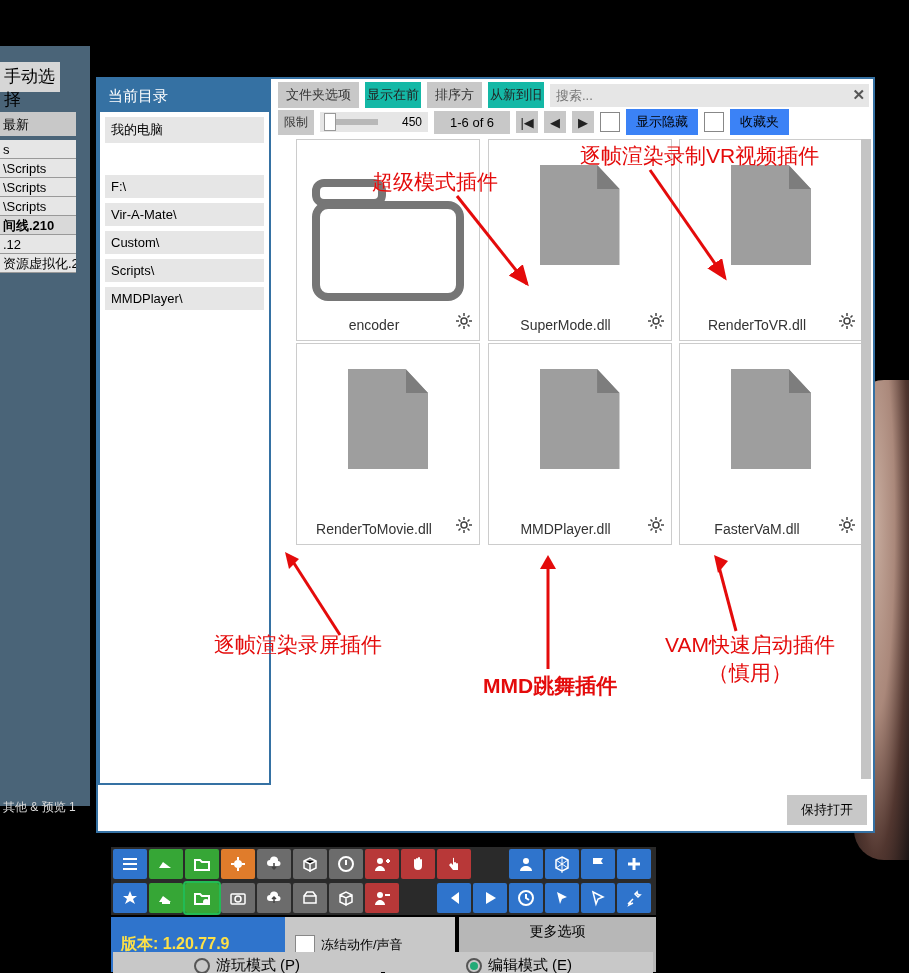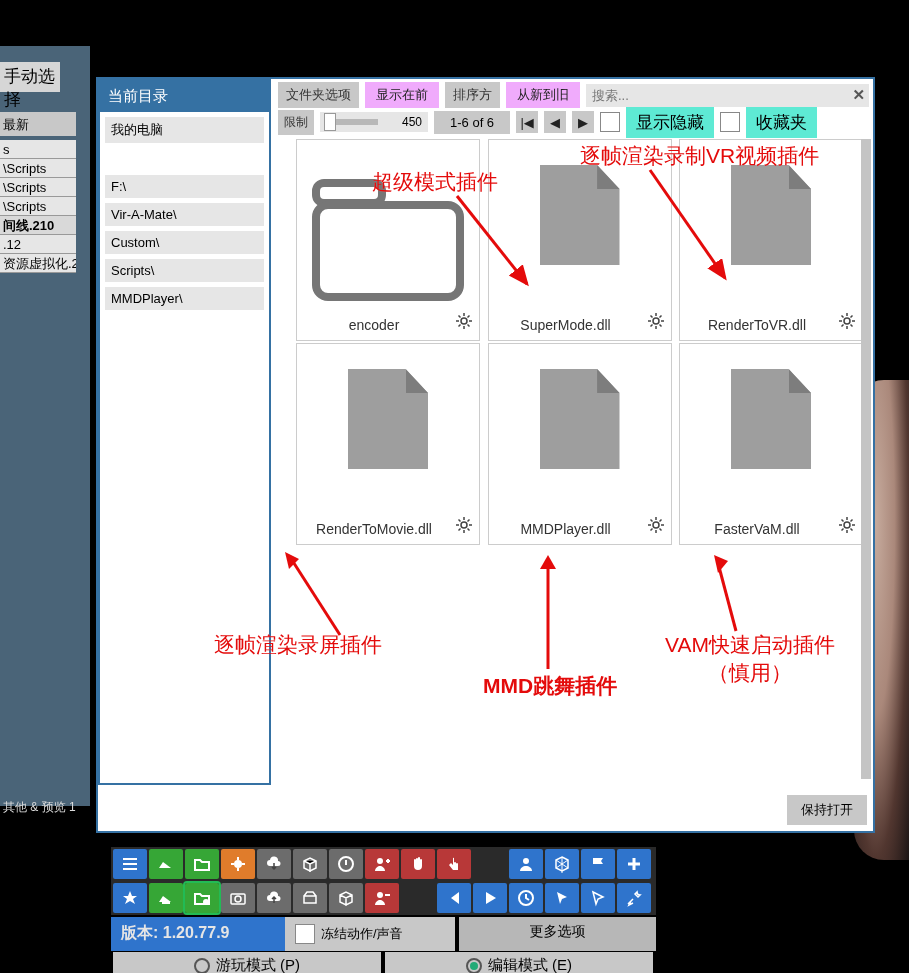--- a/index.html
+++ b/index.html
@@ -18,35 +18,35 @@
 .dialog { position: absolute; left: 96px; top: 77px; width: 779px; height: 756px; background: #fff; border: 2px solid #3571a3; }
 
 .sidebar { position: absolute; left: 0; top: 0; width: 173px; height: 706px; background: #fff; border: 2px solid #3571a3; }
 .sidebar-title { background: #3571a3; color: #fff; padding: 6px 8px; font-size: 15px; }
 .sidebar-entry { background: #e6e6e6; margin: 5px; padding: 4px 6px; font-size: 13px; cursor: pointer; }
 .sidebar-gap { height: 22px; }
 
 
 .topbar { position:absolute; left: 180px; top: 3px; right: 4px; height: 26px; display:flex; align-items:center; gap:6px; }
 .topbar .lbl { background:#c8c8c8; color:#363636; padding:4px 8px; font-size:13px; }
-.topbar .btn { background:#f0abfc; color:#222; padding:4px 11px; font-size:13px; cursor:pointer; }
+.topbar .btn { background:#14b8a6; color:#222; padding:4px 2px; font-size:13px; cursor:pointer; }
 .searchbox { position: relative; flex:1; }
 .searchbox input { width:100%; background:#e6e6e6; border:none; padding:4px 24px 4px 6px; font-size:13px; }
 .searchbox .x { position:absolute; right:4px; top:2px; color:#555; font-weight:bold; cursor:pointer; font-size:15px; }
 
 .secondbar { position:absolute; left: 180px; top: 30px; right: 4px; height: 26px; display:flex; align-items:center; gap:6px; }
 .secondbar .lbl{ background:#c8c8c8; color:#363636; padding:4px 6px; font-size:12px; }
 .slider { display:flex; align-items:center; background:#e6e6e6; width:108px; height:20px; }
 .slider .track{ width:54px; height:6px; background:#b8b8b8; margin:0 4px; position:relative; }
 .slider .thumb{ position:absolute; left:0; top:-6px; width:12px; height:18px; background:#fff; border:1px solid #999; }
 .slider .val{ font-size:12px; margin-left:auto; padding-right:6px; }
 .pager { background:#c8c8c8; padding:4px 16px; font-size:13px; }
 .navbtn { width:22px; height:22px; background:#c8c8c8; display:flex; align-items:center; justify-content:center; cursor:pointer; font-size:13px; color:#222; }
 .checkbox { width:20px; height:20px; background:#fff; border:1px solid #888; }
-.cblabel  { background:#5eead4; padding:4px 10px; font-size:17px; }
+.cblabel  { background:#3b82f6; padding:4px 10px; font-size:13px; }
 
 
 .filegrid { position:absolute; left: 198px; top: 60px; right: 10px; height: 640px; display:flex; flex-wrap:wrap; gap:2px; align-content:flex-start;justify-content:space-between; }
 .file { width: 184px; height: 202px; border:1px solid #ccc; position:relative; }
 .file .icon { position:absolute; top:25px; left:50%; transform:translateX(-50%); }
 .file .name { position:absolute; bottom:7px; left:0; right:28px; text-align:center; font-size:14px; color:#333; white-space:nowrap; overflow:hidden; }
 .file .gear { position:absolute; bottom:6px; right:6px; cursor:pointer; }
 
 .docicon { width:80px; height:100px; position:relative; }
 .docicon .page { position:absolute; inset:0; background:#9e9e9e; clip-path: polygon(0 0, 72% 0, 100% 24%, 100% 100%, 0 100%); }
@@ -65,21 +65,21 @@
 .iconrow { display:flex; gap:2px; background:#2a2a2a; padding:2px; }
 .iconbtn { width:34px; height:30px; display:flex; align-items:center; justify-content:center; cursor:pointer; border-radius:2px; }
 .iconbtn.blue  { background:#2f74cc; }
 .iconbtn.green { background:#36a636; }
 .iconbtn.orange{ background:#e07c2b; }
 .iconbtn.gray  { background:#6c6c6c; }
 .iconbtn.red   { background:#b83838; }
 .iconbtn svg, .iconbtn .g { color:#fff; }
 .iconspacer{ width:34px; }
 .versionbar { display:flex; align-items:stretch; margin-top:2px; }
-.version { background:#2f74cc; color:#e5e5e5; font-weight:bold; padding:6px 10px; font-size:16px; flex:0 0 174px; }
+.version { background:#2f74cc; color:#fde047; font-weight:bold; padding:17px 10px; font-size:16px; flex:0 0 174px; }
 .freeze  { background:#c8c8c8; display:flex; align-items:center; padding:7px 10px; gap:6px; flex:0 0 170px; font-size:13px; }
 .moreopt { background:#b7b7b7; padding:6px 14px; font-size:14px; flex:1; text-align:center; cursor:pointer; margin-left:4px; }
 
 .modebar { position:absolute; left: 113px; top: 952px; width: 540px; display:flex; gap:4px; }
 .modebtn { flex:1; background:#c8c8c8; display:flex; align-items:center; justify-content:center; gap:6px; padding:4px; font-size:15px; cursor:pointer; }
 .radio { width:16px; height:16px; border:2px solid #555; border-radius:50%; }
 .radio.checked::after{ content:""; display:block; width:8px; height:8px; background:#2a7; border-radius:50%; margin:2px; }
 
 
 .anno { position:absolute; color:#e40b0b; font-size:21px; font-weight:500; pointer-events:none; text-shadow:0 0 1px rgba(255,255,255,0.3); }

